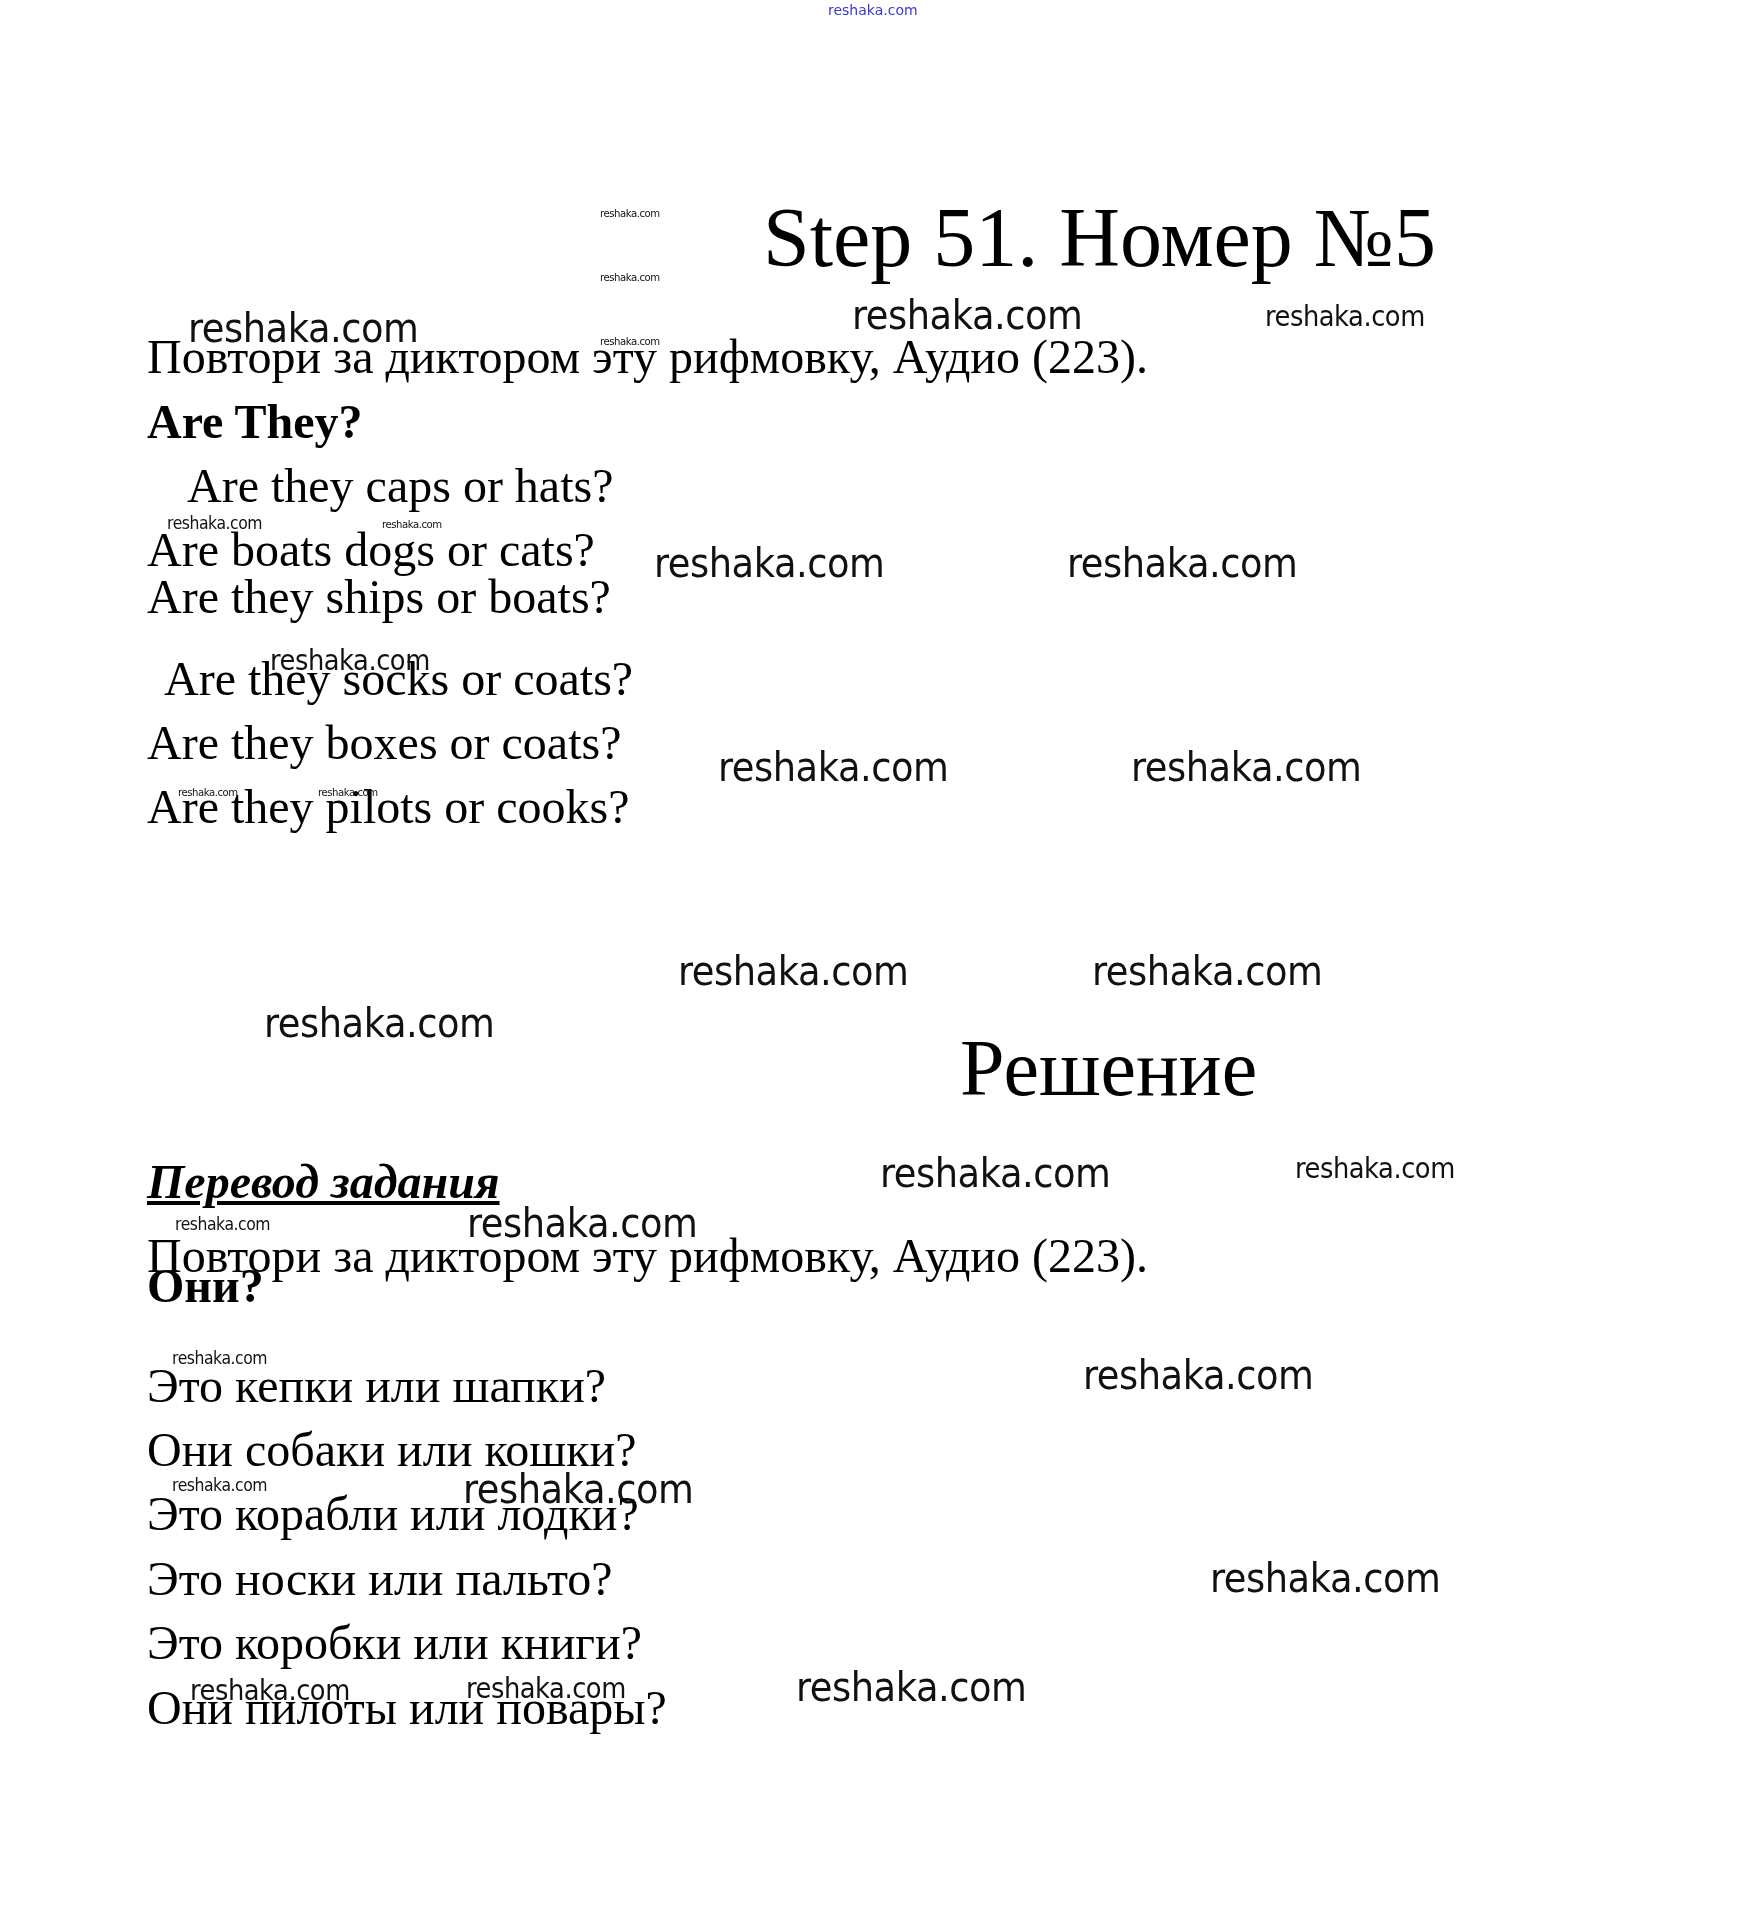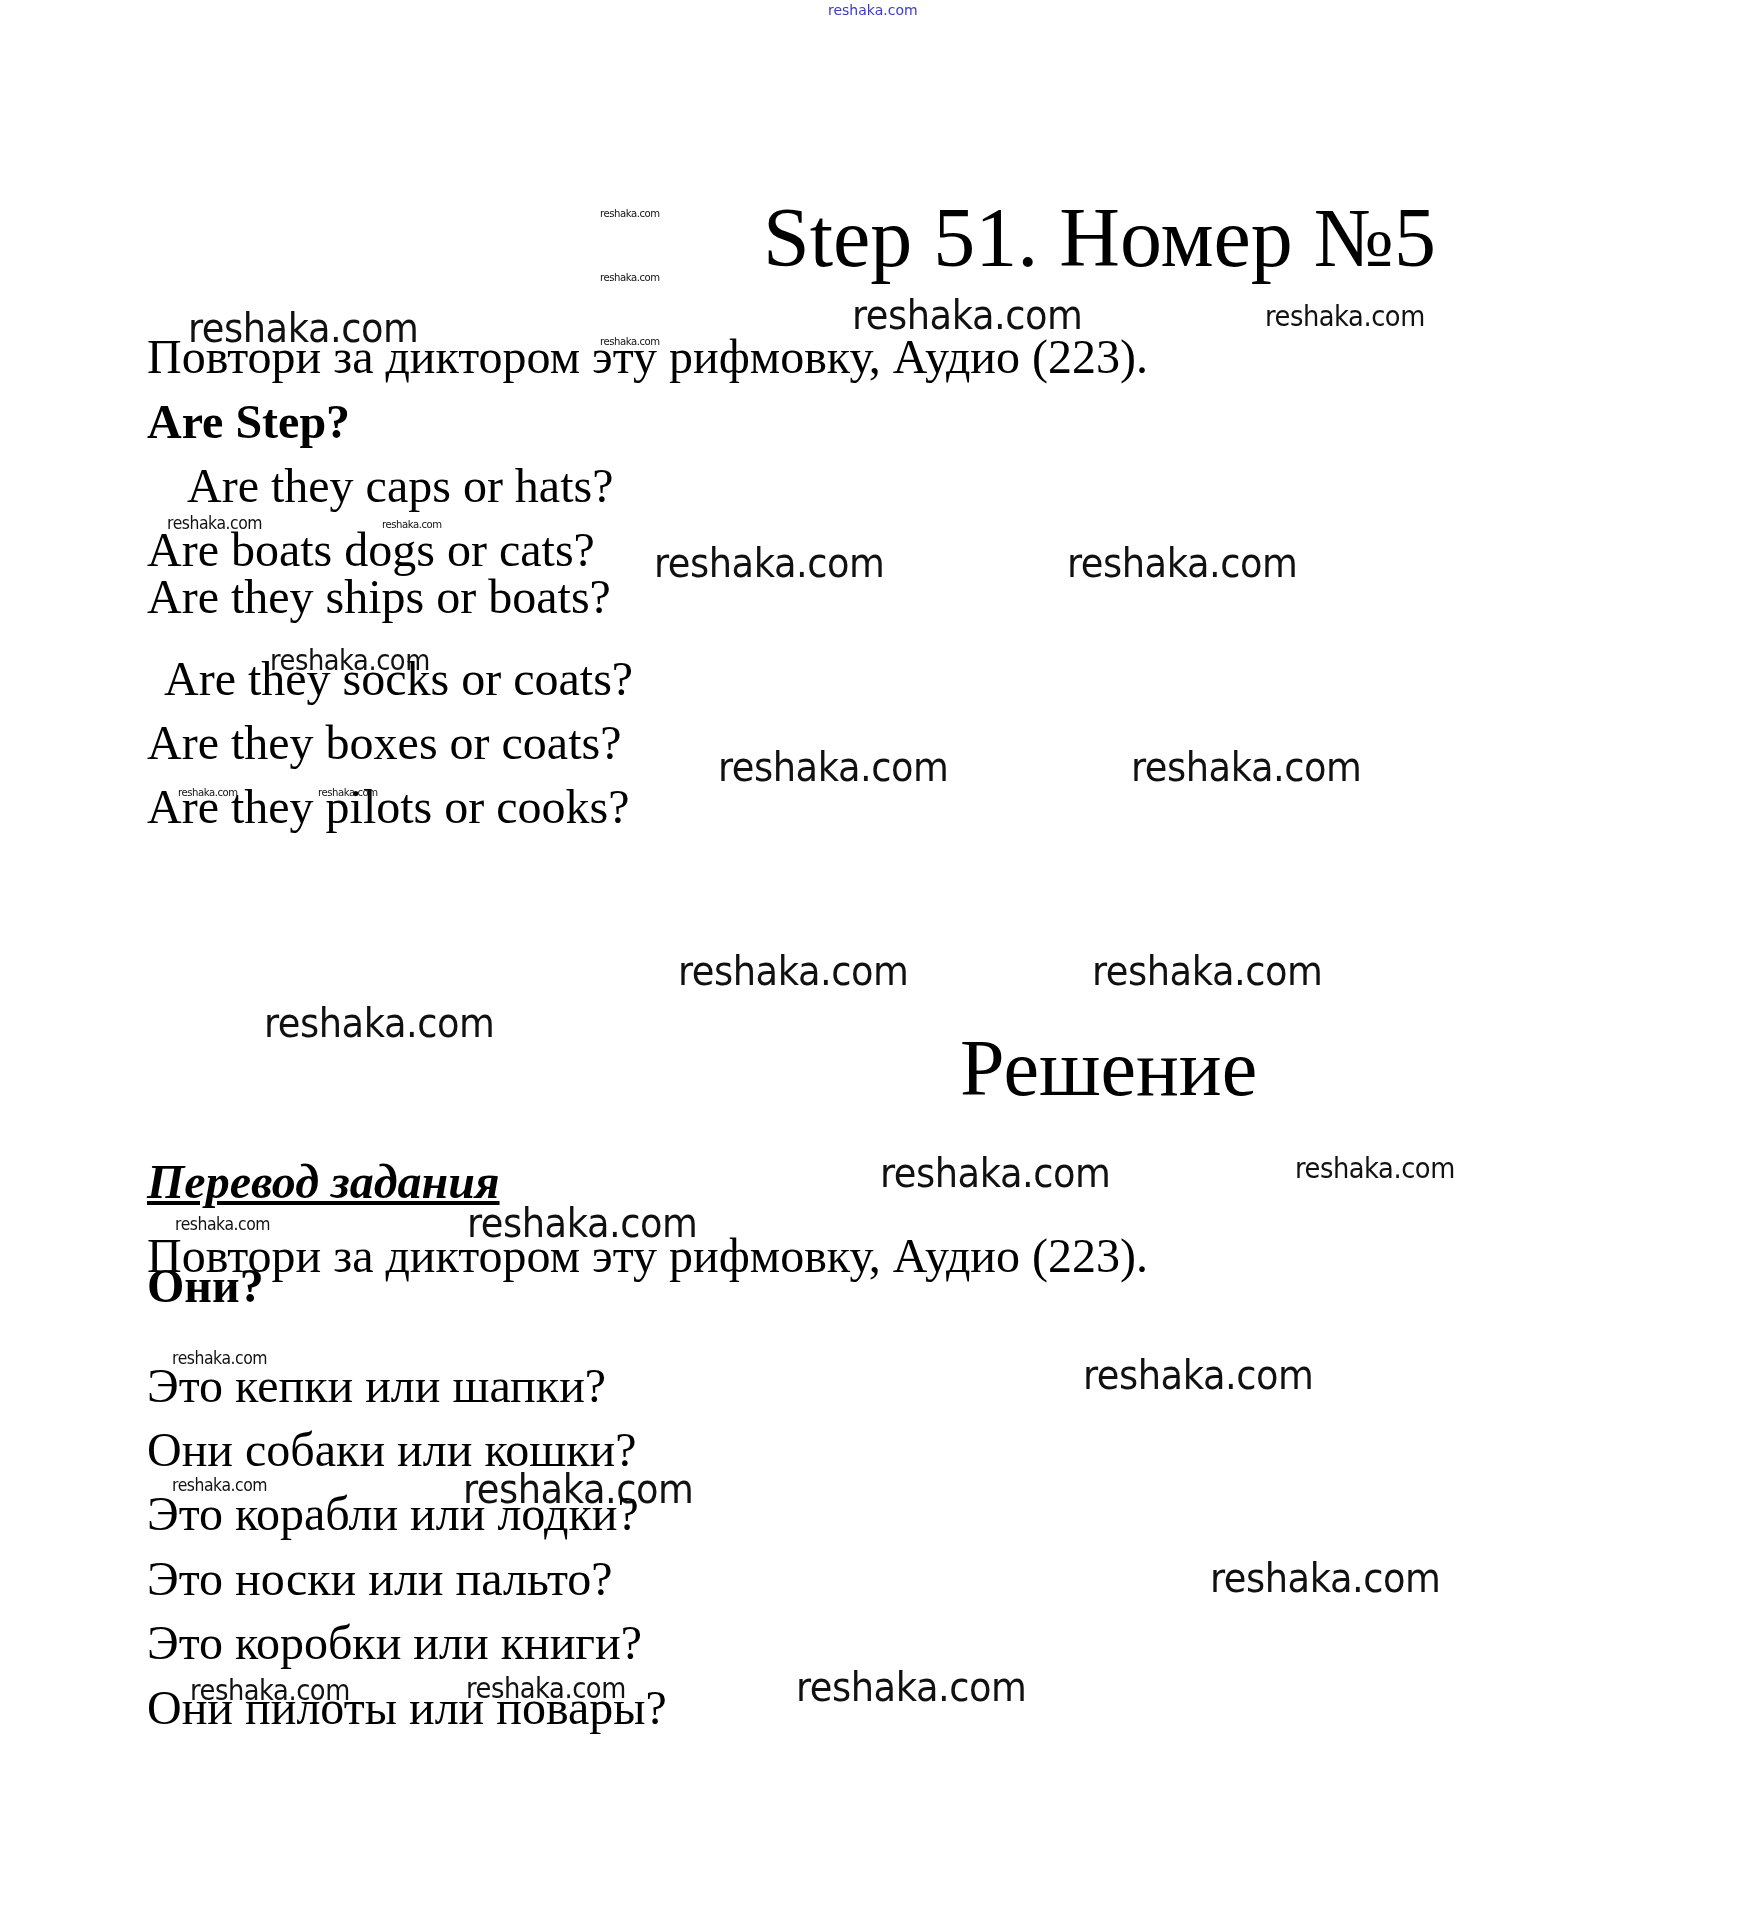--- a/index.html
+++ b/index.html
@@ -27,21 +27,21 @@
 
 <div class="abs wm wm-xs" style="left:600px; top:207px;">reshaka.com</div>
 <div class="abs wm wm-xs" style="left:600px; top:271px;">reshaka.com</div>
 <div class="abs wm wm-xs" style="left:600px; top:335px;">reshaka.com</div>
 
 <div class="abs wm wm-lg" style="left:188px; top:305px;">reshaka.com</div>
 <div class="abs wm wm-lg" style="left:852px; top:292px;">reshaka.com</div>
 <div class="abs wm wm-md" style="left:1265px; top:300px;">reshaka.com</div>
 
 <div class="abs serif line" style="left:147px; top:333px;">Повтори за диктором эту рифмовку, Аудио (223).</div>
-<div class="abs serif line bold" style="left:147px; top:398px;">Are Step?</div>
+<div class="abs serif line bold" style="left:147px; top:398px;">Are They?</div>
 
 <div class="abs serif line" style="left:147px; top:462px;margin-left:40px;">Are they caps or hats?</div>
 <div class="abs serif line" style="left:147px; top:526px;">Are boats dogs or cats?</div>
 <div class="abs serif line" style="left:147px; top:573px;">Are they ships or boats?</div>
 <div class="abs serif line" style="left:164px; top:655px;">Are they socks or coats?</div>
 <div class="abs serif line" style="left:147px; top:719px;">Are they boxes or coats?</div>
 <div class="abs serif line" style="left:147px; top:783px;">Are they pilots or cooks?</div>
 
 <div class="abs wm wm-sm" style="left:167px; top:513px;">reshaka.com</div>
 <div class="abs wm wm-xs" style="left:382px; top:518px;">reshaka.com</div>

